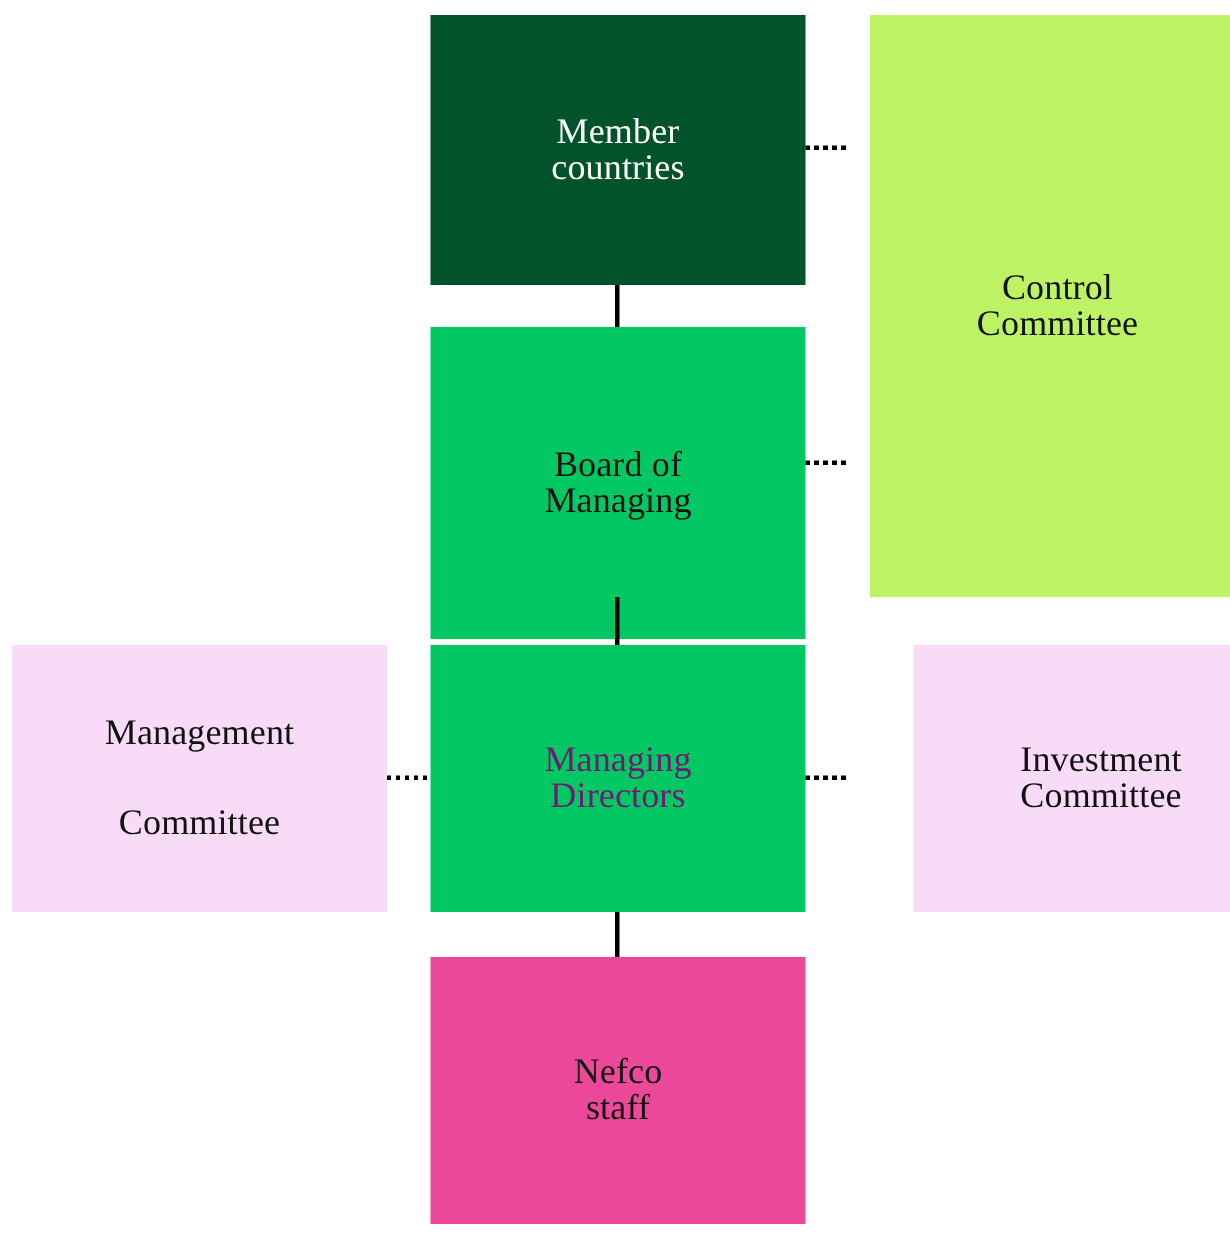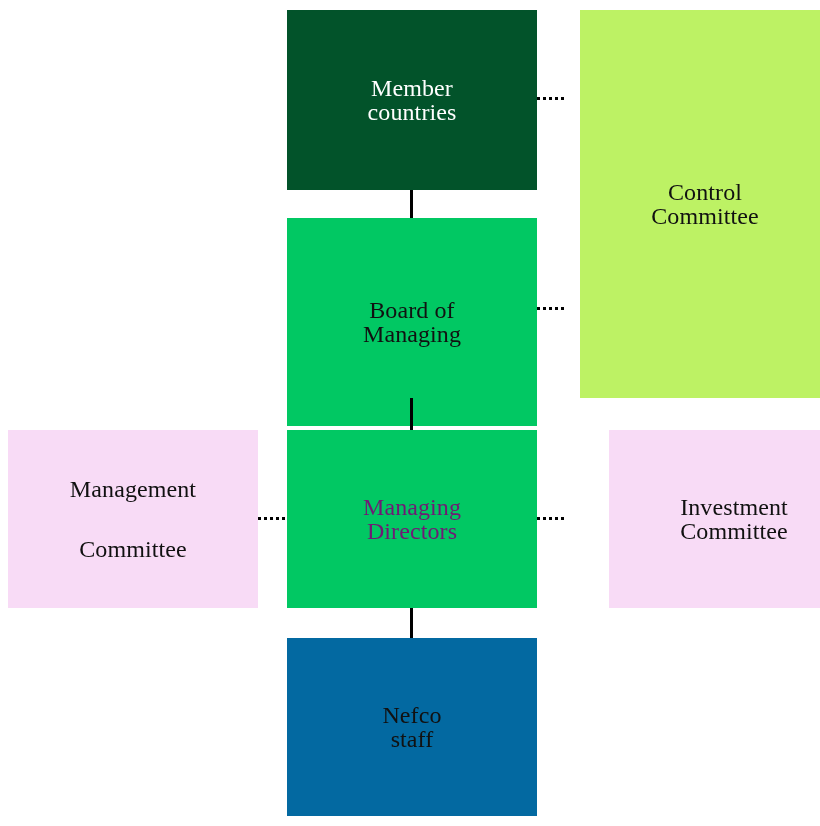--- a/index.html
+++ b/index.html
@@ -82,21 +82,21 @@
   <div class="node node-managing-director" style="background-color: rgb(1, 200, 99); color: #701a75;">
     <span>Managing</span>
     <span>Directors</span>
   </div>
 
   <div class="node node-investment-committee" style="background-color: rgb(248, 219, 246); color: rgb(17, 17, 17); margin-left: 43px;">
     <span>Investment</span>
     <span>Committee</span>
   </div>
 
-  <div class="node node-nefco-staff" style="background-color: #0369a1; color: rgb(17, 17, 17);">
+  <div class="node node-nefco-staff" style="background-color: #ec4899; color: rgb(17, 17, 17);">
     <span>Nefco</span>
     <span>staff</span>
   </div>
 
   <div class="connector v conn-mc-bod"></div>
   <div class="connector v conn-bod-md"></div>
   <div class="connector v conn-md-ns"></div>
   <div class="connector h-dotted conn-mc-cc"></div>
   <div class="connector h-dotted conn-bod-cc"></div>
   <div class="connector h-dotted conn-mgc-md"></div>

